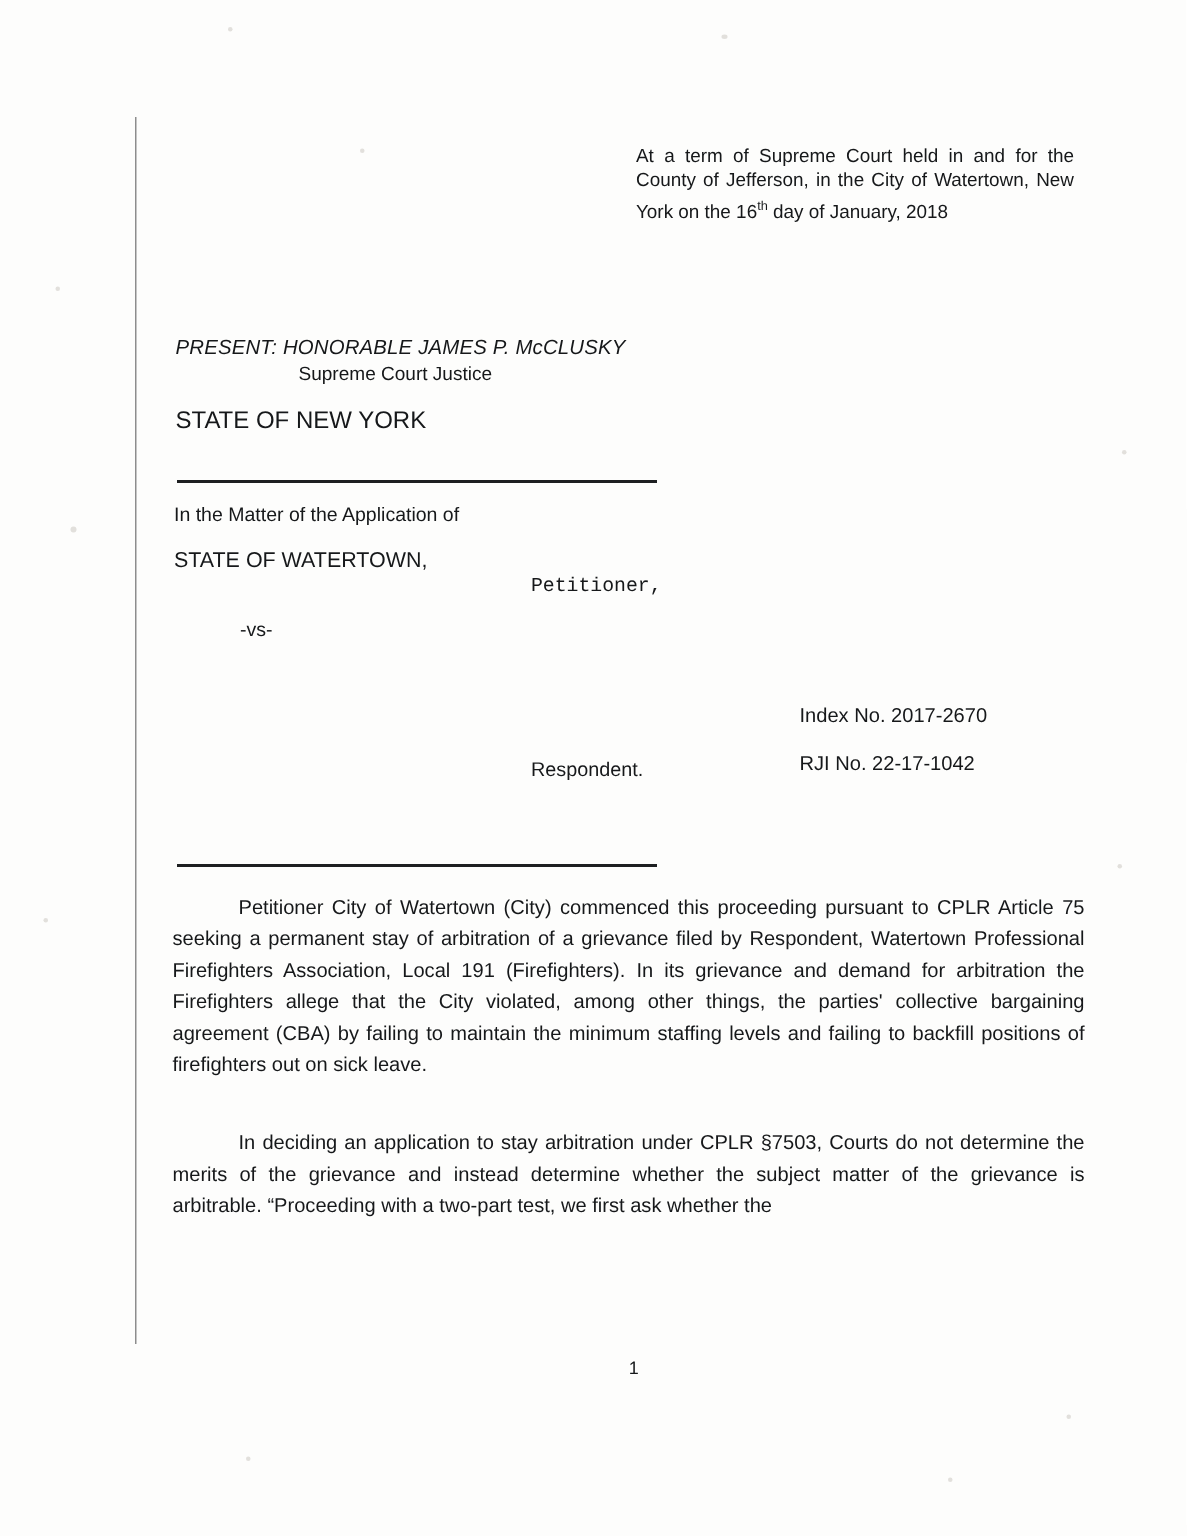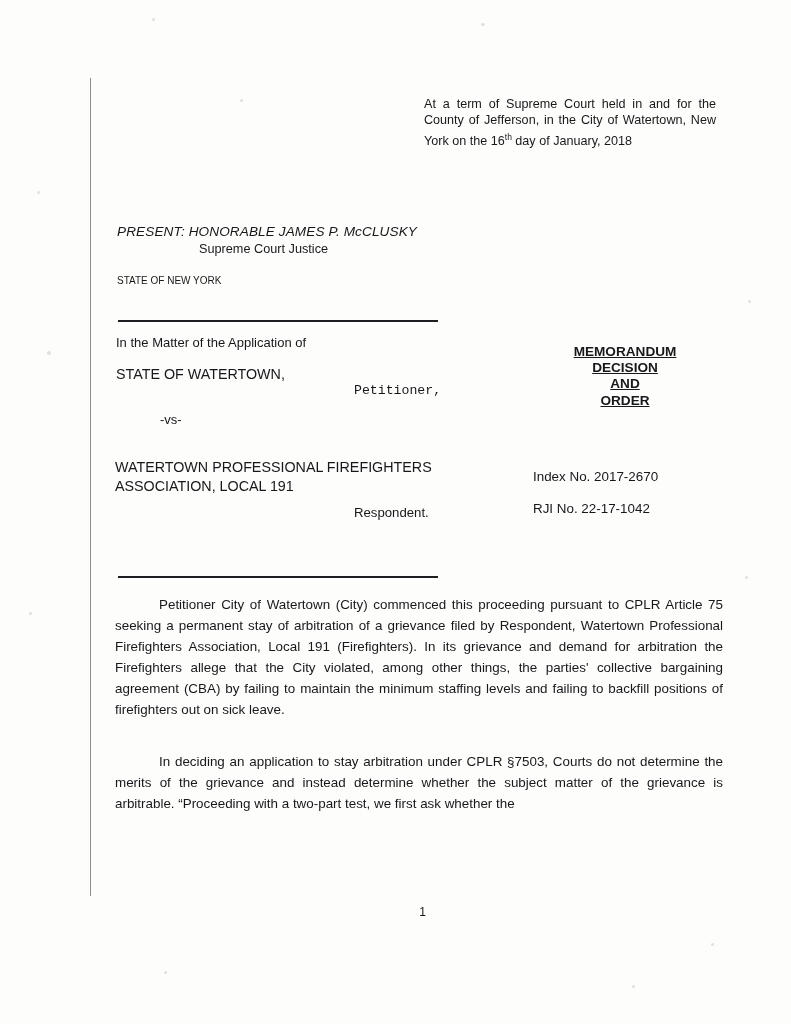--- a/index.html
+++ b/index.html
@@ -76,21 +76,21 @@
     position: absolute;
     left: 172px;
     top: 242px;
     font-size: 12.7px;
   }
 
   .state-line {
     position: absolute;
     left: 90px;
     top: 272px;
-    font-size: 10px;
+    font-size: 16px;
     line-height: 17.5px;
   }
   .court-line {
     position: absolute;
     left: 90px;
     top: 289px;
     font-size: 13.6px;
   }
 
   .hr-top {
@@ -238,31 +238,24 @@
     <div class="present-sub">Supreme Court Justice</div>
 
     <div class="state-line">STATE OF NEW YORK</div>
 
     <div class="hr-top"></div>
 
     <div class="matter-line">In the Matter of the Application of</div>
     <div class="party-pet">STATE OF WATERTOWN,</div>
     <div class="role-pet">Petitioner,</div>
     <div class="vs">-vs-</div>
-    <div class="party-resp">WATERTOWN PROFESSIONAL FIREFIGHTERS ASSOCIATION, LOCAL 191</div>
     <div class="role-resp">Respondent.</div>
 
     <div class="hr-bottom"></div>
 
-    <div class="memo">
-      <span>MEMORANDUM</span>
-      <span>DECISION</span>
-      <span>AND</span>
-      <span>ORDER</span>
-    </div>
 
     <div class="index-no">Index No. 2017-2670</div>
     <div class="rji-no">RJI No. 22-17-1042</div>
 
     <div class="body-text">
       <p>Petitioner City of Watertown (City) commenced this proceeding pursuant to CPLR Article 75 seeking a permanent stay of arbitration of a grievance filed by Respondent, Watertown Professional Firefighters Association, Local 191 (Firefighters).  In its grievance and demand for arbitration the Firefighters allege that the City violated, among other things, the parties' collective bargaining agreement (CBA) by failing to maintain the minimum staffing levels and failing to backfill positions of firefighters out on sick leave.</p>
       <p>In deciding an application to stay arbitration under CPLR §7503, Courts do not determine the merits of the grievance and instead determine whether the subject matter of the grievance is arbitrable.  “Proceeding with a two-part test, we first ask whether the</p>
     </div>
 
     <div class="page-number">1</div>

